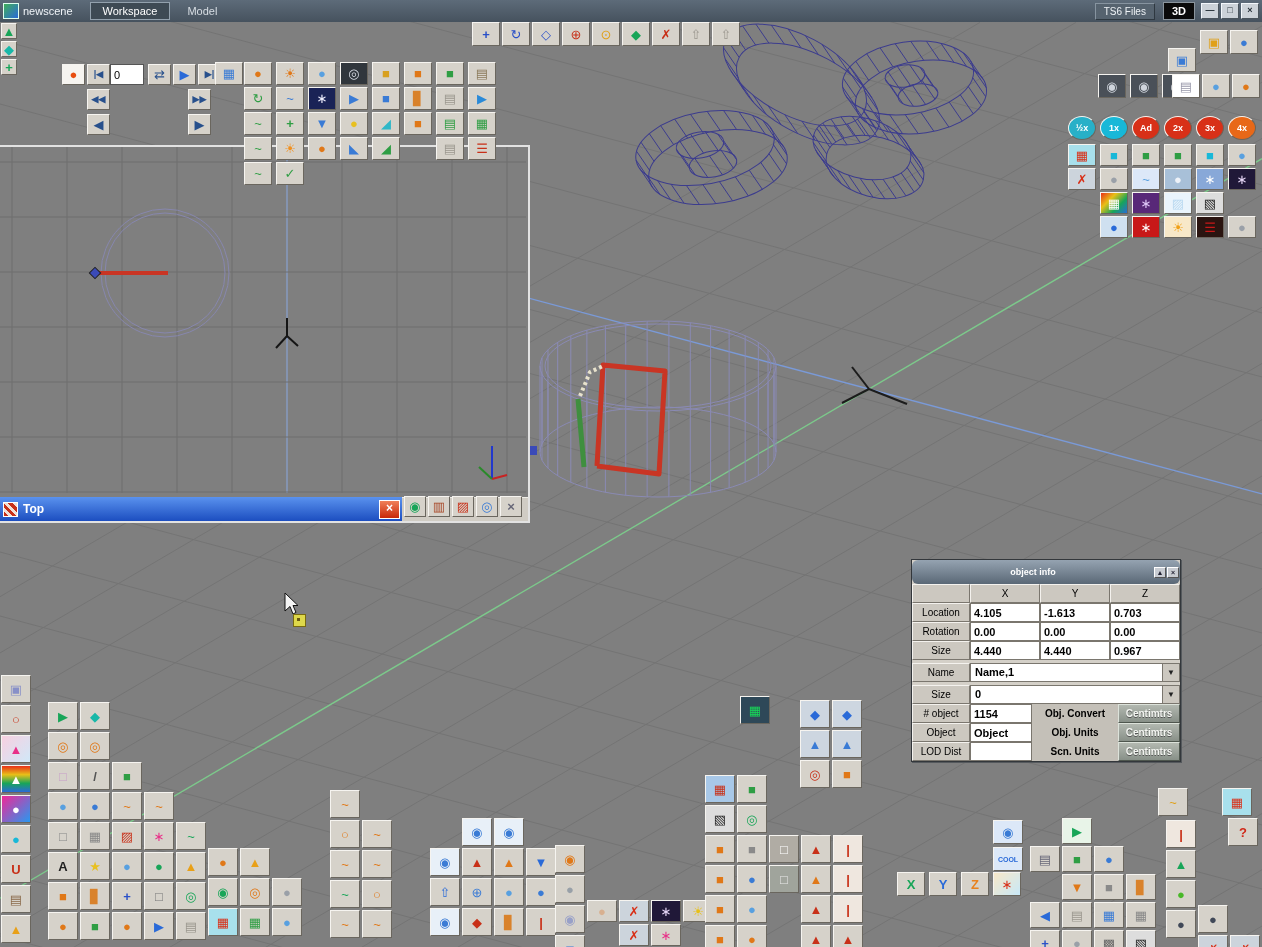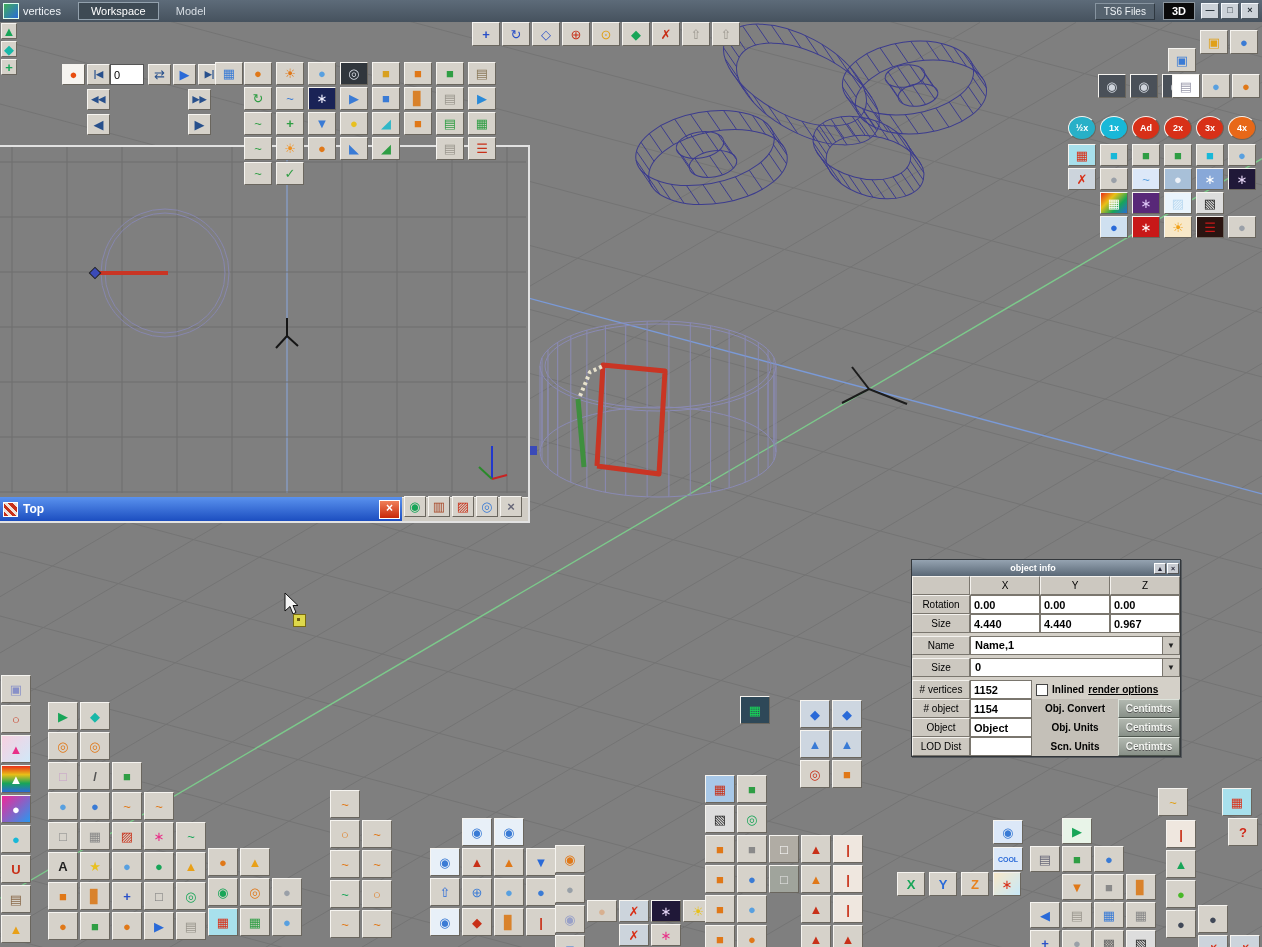--- a/index.html
+++ b/index.html
@@ -45,22 +45,22 @@
     align-items:center;color:#fff;font-weight:bold;font-size:12px;}
   .tw-ic{width:13px;height:13px;background:repeating-linear-gradient(45deg,#c83018 0 3px,#f0e0d8 3px 6px);
     border:1px solid #fff;margin:0 5px 0 3px;}
   .tw-x{margin-left:auto;width:19px;height:17px;background:linear-gradient(#f08058,#c82808);
     border:1px solid #fff;color:#fff;text-align:center;line-height:15px;font-size:12px;margin-right:2px;
     font-weight:bold;}
   .tw-gray{flex:1;background:#d0ccc4;border-top:1px solid #f0eee8;}
   
   .objinfo{position:absolute;left:911px;top:559px;width:268px;z-index:30;background:#d4d0c8;
     border:1px solid #33373b;font-size:11px;box-shadow:1px 1px 0 #55595d;}
-  .oi-title{height:16px;background:linear-gradient(#95a3b1,#5a6876);display:flex;align-items:center;
-    color:#fff;font-size:9px;font-weight:bold;}
+  .oi-title{height:24px;background:linear-gradient(#95a3b1,#5a6876);display:flex;align-items:center;
+    color:#fff;font-size:9px;font-weight:bold;border-radius:6px;}
   .oi-ttext{flex:1;text-align:center;}
   .oi-tb{width:12px;height:11px;background:#c8ccd2;border:1px solid;border-color:#fff #555 #555 #fff;
     font-size:7px;line-height:9px;text-align:center;color:#223;margin-right:1px;box-sizing:border-box;}
   .oi-row{display:flex;height:19px;}
   .oi-row.gap{margin-top:3px;}
   .c{box-sizing:border-box;height:19px;display:flex;align-items:center;justify-content:center;}
   .lbl{background:#ccc8c0;border:1px solid;border-color:#f4f2ee #7a766e #7a766e #f4f2ee;font-size:10px;}
   .val{background:#fff;border:1px solid #7a766e;font-weight:bold;justify-content:flex-start;
     padding-left:3px;font-size:11px;}
   .w-lab{width:58px;}.w-val{width:70px;}.w-val2{width:62px;}
@@ -307,21 +307,21 @@
     <line x1="578" y1="399" x2="584" y2="467" stroke="#3f8f3f" stroke-width="5"></line>
     <polyline points="580,396 590,372 603,366" fill="none" stroke="#e8e2cc" stroke-width="4" stroke-linejoin="round" stroke-dasharray="3,3"></polyline>
     <rect x="528" y="446" width="9" height="9" fill="#3a4ab8"></rect>
     <line x1="869" y1="389" x2="907" y2="404" stroke="#1c1c1c" stroke-width="2"></line>
     <line x1="869" y1="389" x2="852" y2="367" stroke="#1c1c1c" stroke-width="2"></line>
     <line x1="869" y1="389" x2="842" y2="403" stroke="#1c1c1c" stroke-width="2"></line>
   </svg>
 
 <div class="titlebar">
   <span class="tb-ic"></span>
-  <span class="tb-name">vertices</span>
+  <span class="tb-name">newscene</span>
   <div class="tb-tab on">Workspace</div>
   <div class="tb-tab">Model</div>
   <div class="tb-sp"></div>
   <div class="tb-files">TS6 Files</div>
   <div class="tb-3d">3D</div>
   <div class="tb-wins" id="tb-wins">
       <span class="winbtn">—</span>
       <span class="winbtn">□</span>
       <span class="winbtn">×</span>
     </div>
@@ -375,20 +375,26 @@
     <span class="oi-tb">▲</span>
     <span class="oi-tb">×</span>
   </div>
   <div class="oi-row">
     <div class="c lbl w-lab"></div>
     <div class="c lbl w-val">X</div>
     <div class="c lbl w-val">Y</div>
     <div class="c lbl w-val">Z</div>
   </div>
   <div class="oi-row">
+    <div class="c lbl w-lab">Location</div>
+    <div class="c val w-val">4.105</div>
+    <div class="c val w-val">-1.613</div>
+    <div class="c val w-val">0.703</div>
+  </div>
+  <div class="oi-row">
     <div class="c lbl w-lab">Rotation</div>
     <div class="c val w-val">0.00</div>
     <div class="c val w-val">0.00</div>
     <div class="c val w-val">0.00</div>
   </div>
   <div class="oi-row">
     <div class="c lbl w-lab">Size</div>
     <div class="c val w-val">4.440</div>
     <div class="c val w-val">4.440</div>
     <div class="c val w-val">0.967</div>
@@ -398,29 +404,20 @@
     <div class="combo">
       <span class="combo-val">Name,1</span>
       <span class="combo-btn">▼</span>
     </div>
   </div>
   <div class="oi-row gap">
     <div class="c lbl w-lab">Size</div>
     <div class="combo">
       <span class="combo-val">0</span>
       <span class="combo-btn">▼</span>
-    </div>
-  </div>
-  <div class="oi-row gap">
-    <div class="c lbl w-lab"># vertices</div>
-    <div class="c val w-val2">1152</div>
-    <div class="oi-right">
-      <span class="oi-check"></span>
-      <span>Inlined</span>
-      <span class="oi-ro">render options</span>
     </div>
   </div>
   <div class="oi-row">
     <div class="c lbl w-lab"># object</div>
     <div class="c val w-val2">1154</div>
     <div class="c rlab">Obj. Convert</div>
     <div class="c btn2">Centimtrs</div>
   </div>
   <div class="oi-row">
     <div class="c lbl w-lab">Object</div>

